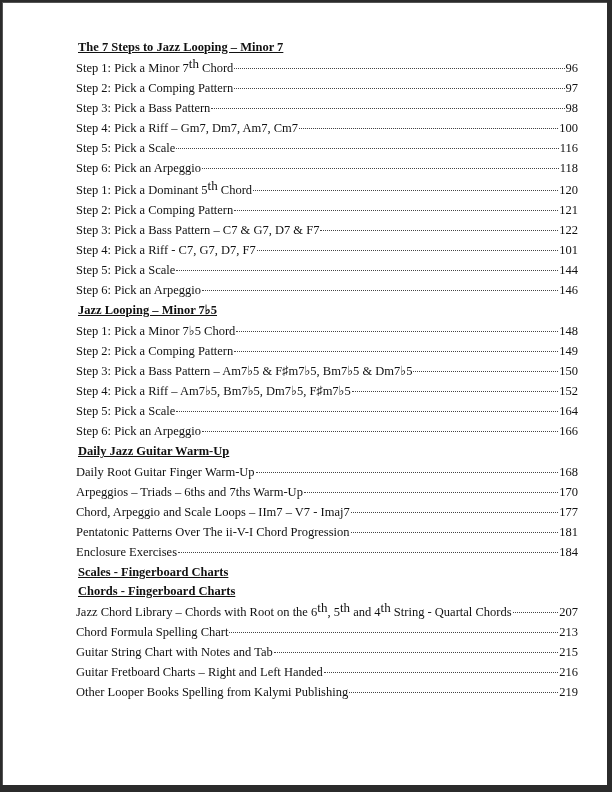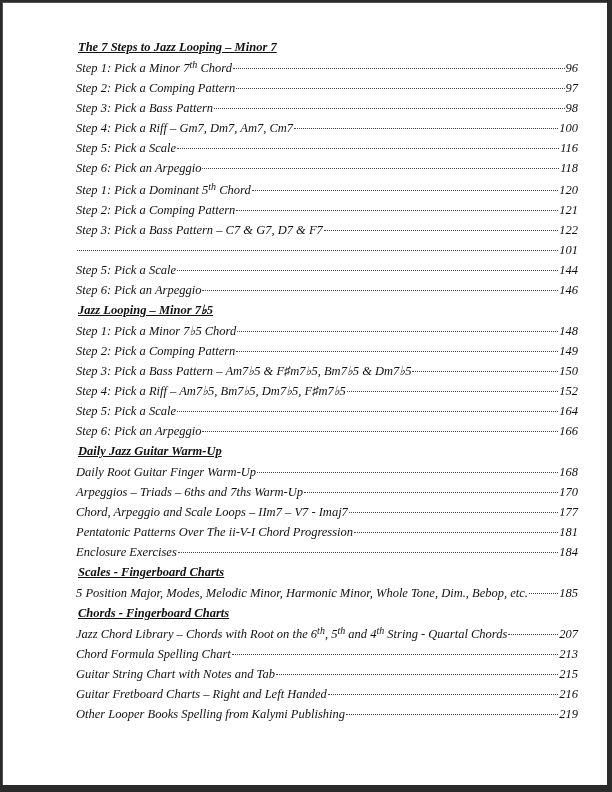--- a/index.html
+++ b/index.html
@@ -11,38 +11,38 @@
   }
   .page {
     position: absolute; left: 2px; top: 2px;
     width: 604px; height: 782px;
     background: #ffffff;
     border-left: 1px solid #555;
     border-top: 1px solid #555;
   }
   .toc {
     position: absolute; left: 73px; top: 36px; width: 502px;
-    font-size: 12.5px; color: #111; font-style: italic;
+    font-size: 12.5px; color: #111;
   }
   .heading {
     font-weight: bold; text-decoration: underline;
     height: 17px; line-height: 17px; margin: 0 0 2px 2px;
   }
   .entry {
     display: flex; align-items: baseline;
     height: 20px; line-height: 20px;
     white-space: nowrap;
   }
   .entry .label { flex: 0 0 auto; }
   .entry .dots {
     flex: 1 1 auto; overflow: hidden; margin: 0 1px;
     border-bottom: 1px dotted #444; height: 0; position: relative; top: -3px;
   }
   .entry .page-num { flex: 0 0 auto; text-align: center; }
-  sup { font-size: 10px; line-height: 0; vertical-align: 4px; }
+  sup { font-size: 13px; line-height: 0; vertical-align: 4px; }
   .sec { margin-bottom: 2px; }
 </style>
 </head>
 <body>
 
 <div class="page">
   <div class="toc" id="toc">
       <div class="sec">
         <div class="heading">The 7 Steps to Jazz Looping – Minor 7</div>
         <div class="entry">
@@ -86,20 +86,21 @@
           <span class="label"><span>Step 2: Pick a Comping Pattern</span></span>
           <span class="dots"></span>
           <span class="page-num">121</span>
         </div>
         <div class="entry">
           <span class="label"><span>Step 3: Pick a Bass Pattern – C7 &amp; G7, D7 &amp; F7 </span></span>
           <span class="dots"></span>
           <span class="page-num">122</span>
         </div>
         <div class="entry">
+          <span class="label"><span>Step 4: Pick a Riff - C7, G7, D7, F7</span></span>
           <span class="dots"></span>
           <span class="page-num">101</span>
         </div>
         <div class="entry">
           <span class="label"><span>Step 5: Pick a Scale</span></span>
           <span class="dots"></span>
           <span class="page-num">144</span>
         </div>
         <div class="entry">
           <span class="label"><span>Step 6: Pick an Arpeggio</span></span>
@@ -163,25 +164,20 @@
           <span class="page-num">181</span>
         </div>
         <div class="entry">
           <span class="label"><span>Enclosure Exercises</span></span>
           <span class="dots"></span>
           <span class="page-num">184</span>
         </div>
       </div>
       <div class="sec">
         <div class="heading">Scales - Fingerboard Charts</div>
-        <div class="entry">
-          <span class="label"><span>5 Position Major, Modes, Melodic Minor, Harmonic Minor, Whole Tone, Dim., Bebop, etc.</span></span>
-          <span class="dots"></span>
-          <span class="page-num">185</span>
-        </div>
       </div>
       <div class="sec">
         <div class="heading">Chords - Fingerboard Charts</div>
         <div class="entry">
           <span class="label"><span>Jazz Chord Library – Chords with Root on the 6</span><sup>th</sup><span>, 5</span><sup>th</sup><span> and 4</span><sup>th</sup><span> String - Quartal Chords </span></span>
           <span class="dots"></span>
           <span class="page-num">207</span>
         </div>
         <div class="entry">
           <span class="label"><span>Chord Formula Spelling Chart  </span></span>

